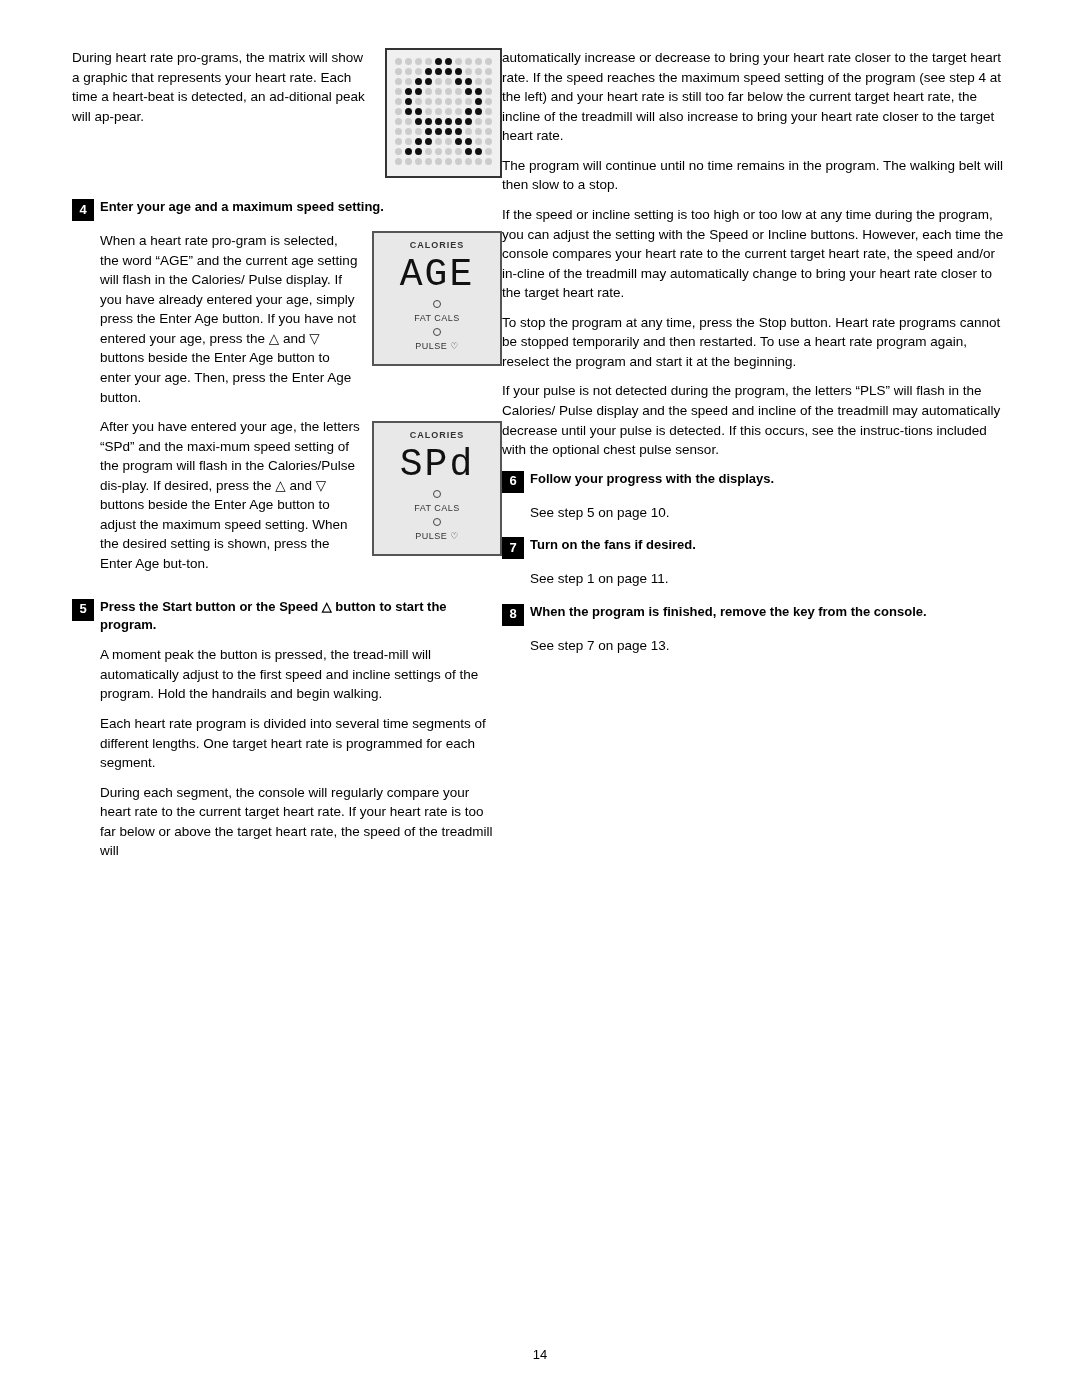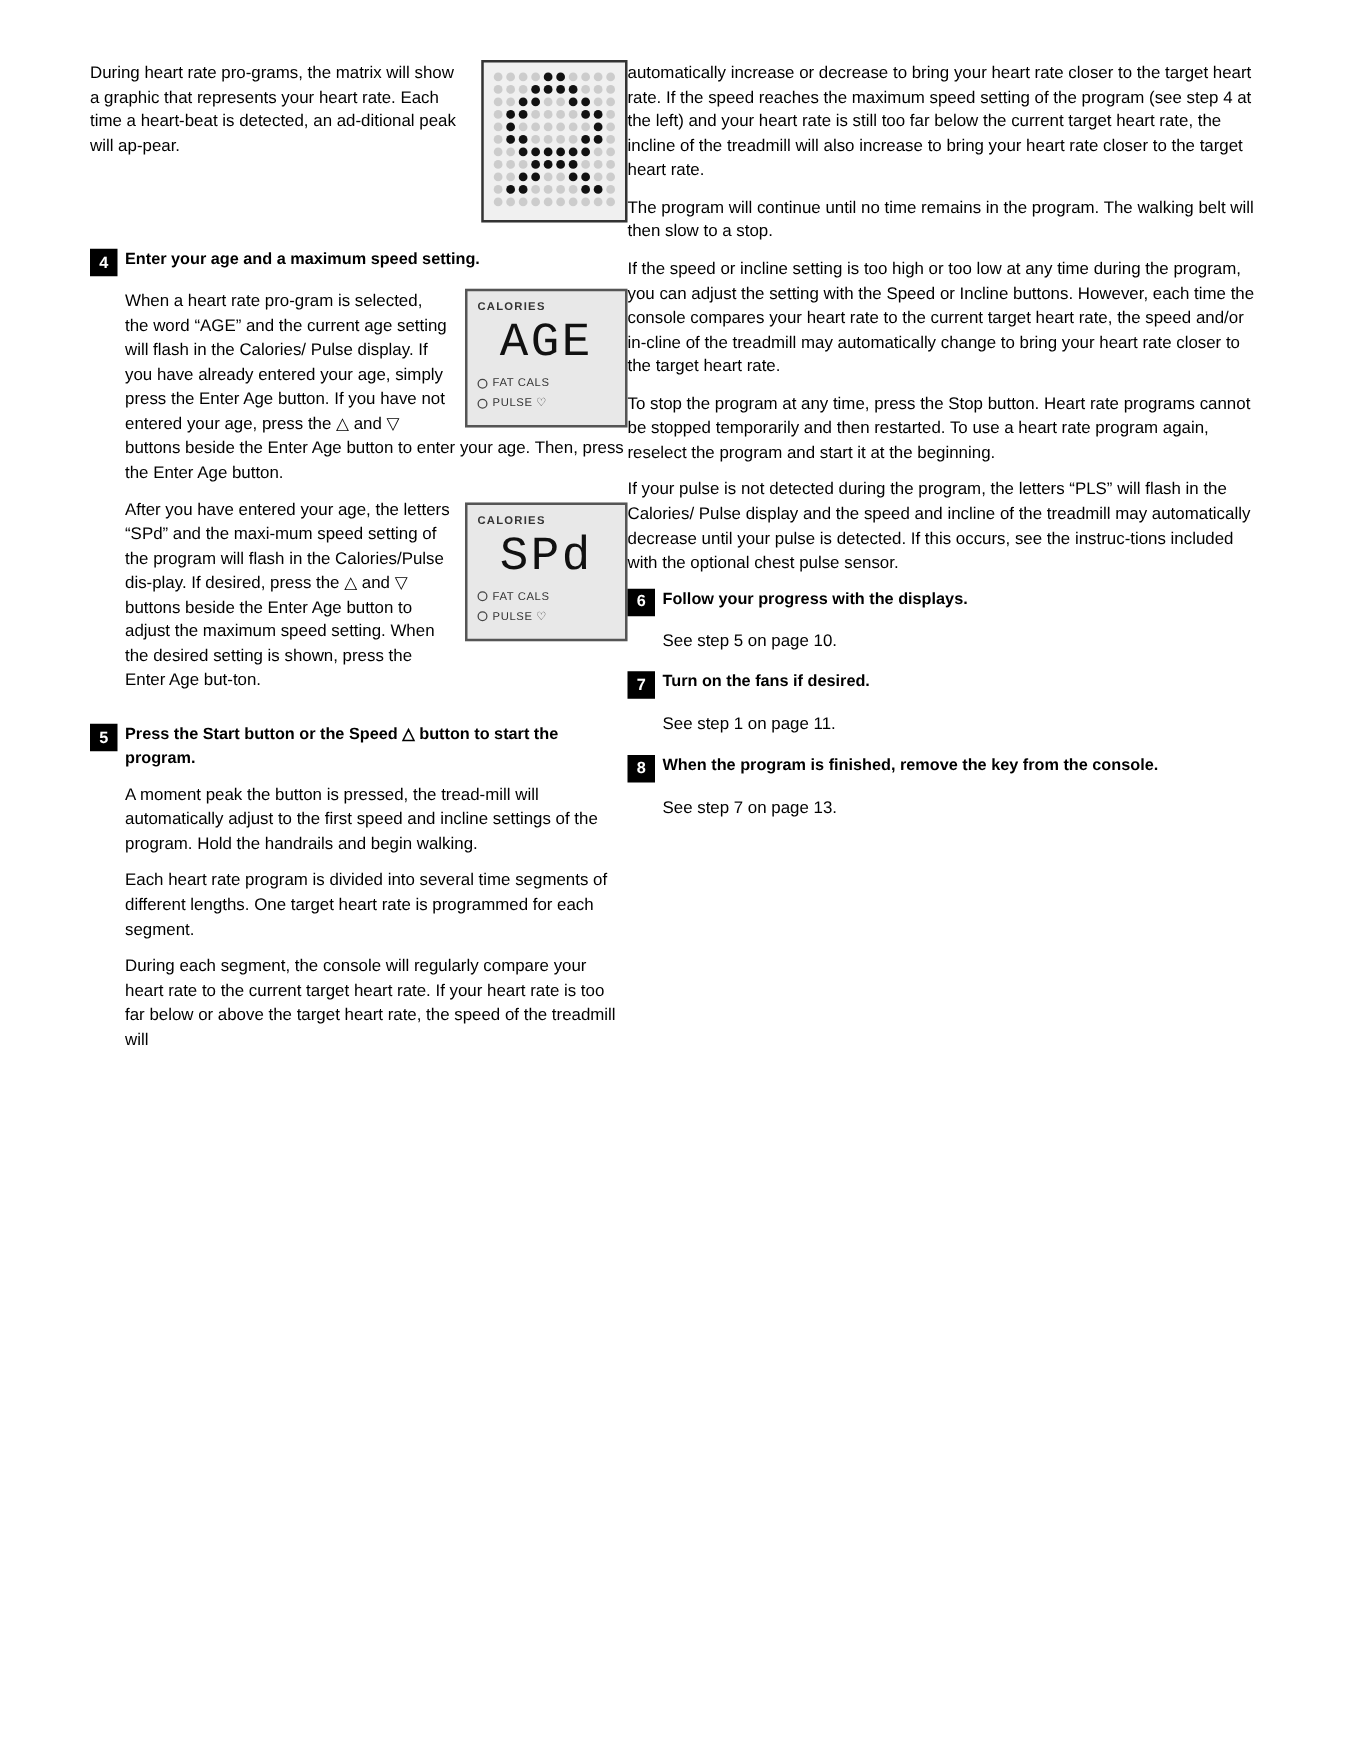--- a/index.html
+++ b/index.html
@@ -95,36 +95,38 @@
       width: 130px;
       padding: 6px 8px 8px 8px;
       display: inline-block;
     }
     .cal-label {
       font-size: 9px;
       font-weight: bold;
       letter-spacing: 1px;
       color: #333;
       margin-bottom: 4px;
+      text-align: center;
     }
     .seg-digits {
       font-size: 38px;
       font-weight: normal;
       font-family: 'Courier New', monospace;
       color: #111;
       letter-spacing: 2px;
       text-align: center;
       line-height: 1;
       margin-bottom: 6px;
     }
     .radio-row {
       display: flex;
       align-items: center;
       gap: 4px;
       margin-bottom: 3px;
+      flex-direction: column;
     }
     .radio-circle {
       width: 8px;
       height: 8px;
       border-radius: 50%;
       border: 1.5px solid #444;
       display: inline-block;
       flex-shrink: 0;
     }
     .radio-label {
@@ -384,13 +386,14 @@
           <span class="step-num">8</span>
           <span class="step-title">When the program is finished, remove the key from the console.</span>
         </div>
         <div class="indent">
           <p>See step 7 on page 13.</p>
         </div>
       </div>
     </div>
   </div>
 
+  <div class="page-num">14</div>
 </div>
 
 </body></html>

